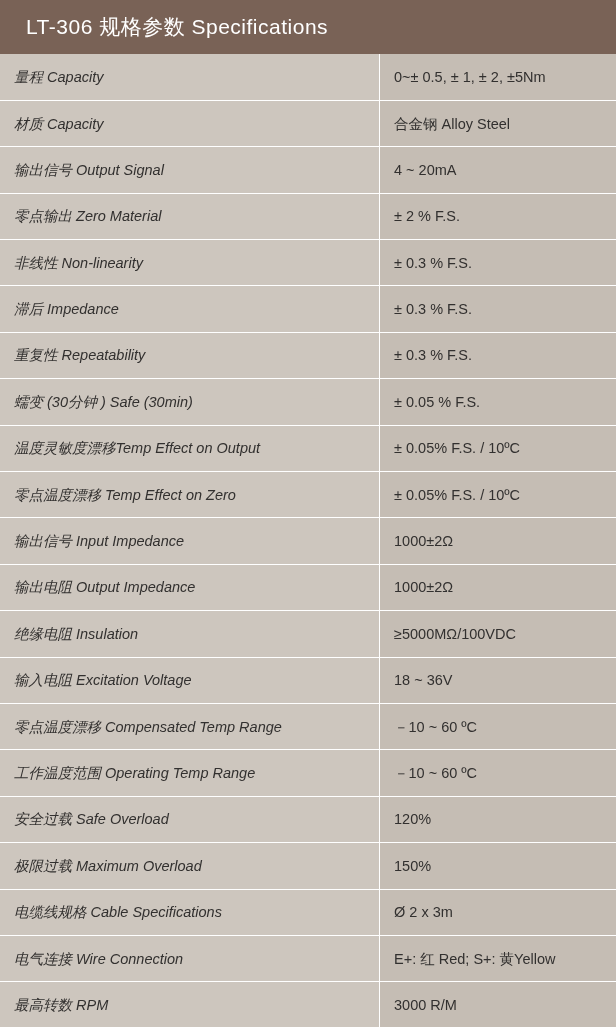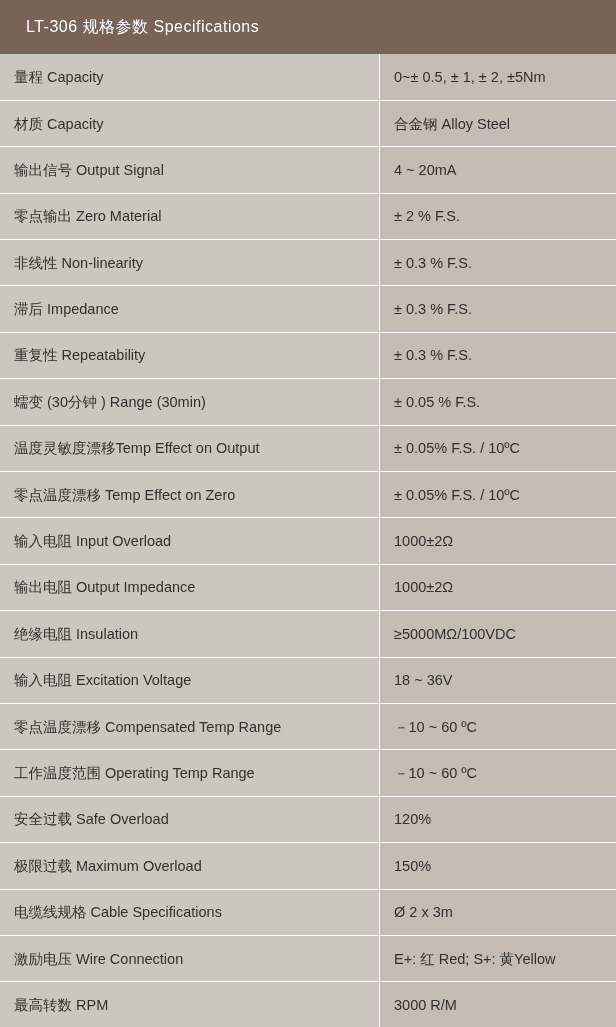--- a/index.html
+++ b/index.html
@@ -23,21 +23,21 @@
   .spec-header {
     height: 54px;
     background: #796256;
     display: flex;
     align-items: center;
     padding-left: 26px;
     box-sizing: border-box;
   }
   .spec-header-title {
     color: #ffffff;
-    font-size: 16px;
+    font-size: 21px;
     letter-spacing: 0.5px;
     font-weight: normal;
   }
   .spec-table {
     width: 100%;
     border-collapse: collapse;
     table-layout: fixed;
   }
   .spec-table tr {
     height: 46.4px;
@@ -49,20 +49,21 @@
     border-bottom: 1px solid #ffffff;
     vertical-align: middle;
     line-height: 1.25;
     white-space: nowrap;
     overflow: hidden;
   }
   .col-label {
     width: 365px;
     background: #cdc6be;
     border-right: 1px solid #ffffff;
+    font-style: italic;
   }
   .col-value {
     width: 251px;
     background: #c5bdb4;
   }
   .spec-table tr:nth-child(even) .col-label { background: #cdc6be; }
   .spec-table tr:nth-child(even) .col-value { background: #c5bdb4; }
   .spec-table tr:last-child td { border-bottom: none; }
 </style>
 </head>
@@ -98,33 +99,33 @@
       </tr>
       <tr>
         <td class="col-label">滞后 Impedance</td>
         <td class="col-value">± 0.3 % F.S.</td>
       </tr>
       <tr>
         <td class="col-label">重复性 Repeatability</td>
         <td class="col-value">± 0.3 % F.S.</td>
       </tr>
       <tr>
-        <td class="col-label">蠕变 (30分钟 ) Range (30min)</td>
+        <td class="col-label">蠕变 (30分钟 ) Safe (30min)</td>
         <td class="col-value">± 0.05 % F.S.</td>
       </tr>
       <tr>
         <td class="col-label">温度灵敏度漂移Temp Effect on Output</td>
         <td class="col-value">± 0.05% F.S. / 10ºC</td>
       </tr>
       <tr>
         <td class="col-label">零点温度漂移 Temp Effect on Zero</td>
         <td class="col-value">± 0.05% F.S. / 10ºC</td>
       </tr>
       <tr>
-        <td class="col-label">输入电阻 Input Overload</td>
+        <td class="col-label">输出信号 Input Impedance</td>
         <td class="col-value">1000±2Ω</td>
       </tr>
       <tr>
         <td class="col-label">输出电阻 Output Impedance</td>
         <td class="col-value">1000±2Ω</td>
       </tr>
       <tr>
         <td class="col-label">绝缘电阻  Insulation</td>
         <td class="col-value">≥5000MΩ/100VDC</td>
       </tr>
@@ -146,21 +147,21 @@
       </tr>
       <tr>
         <td class="col-label">极限过载 Maximum Overload</td>
         <td class="col-value">150%</td>
       </tr>
       <tr>
         <td class="col-label">电缆线规格 Cable Specifications</td>
         <td class="col-value">Ø 2 x 3m</td>
       </tr>
       <tr>
-        <td class="col-label">激励电压 Wire Connection</td>
+        <td class="col-label">电气连接 Wire Connection</td>
         <td class="col-value">E+: 红 Red; S+: 黄Yellow</td>
       </tr>
       <tr>
         <td class="col-label">最高转数 RPM</td>
         <td class="col-value">3000 R/M</td>
       </tr>
     </tbody>
   </table>
 
 </div>

